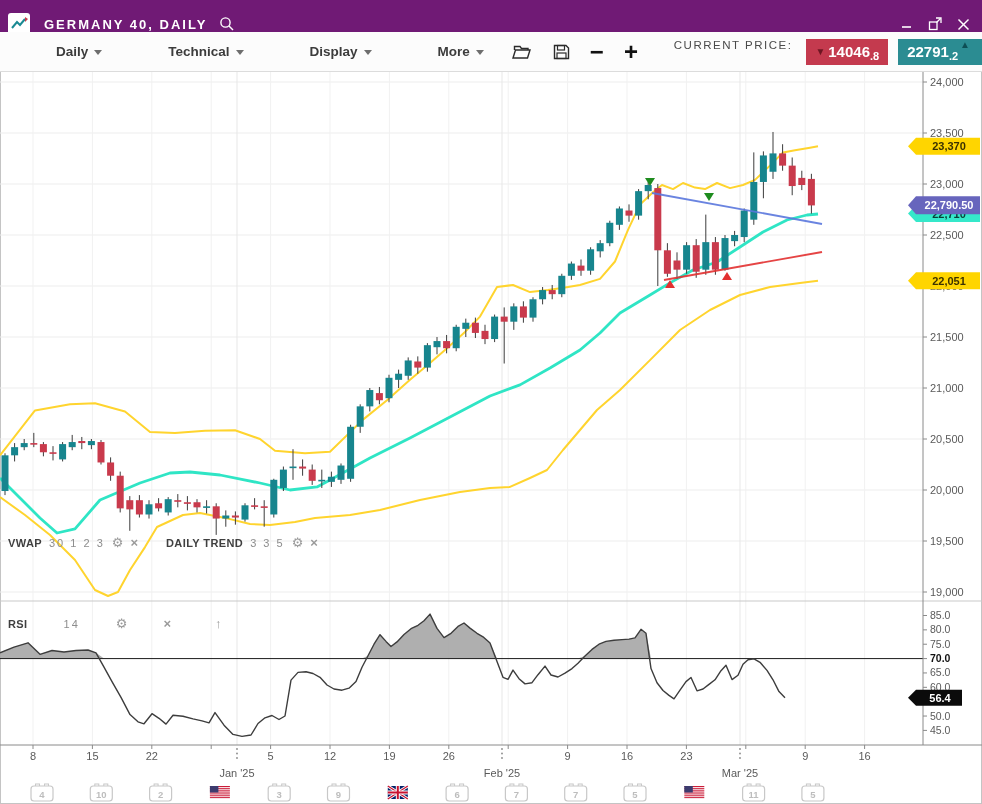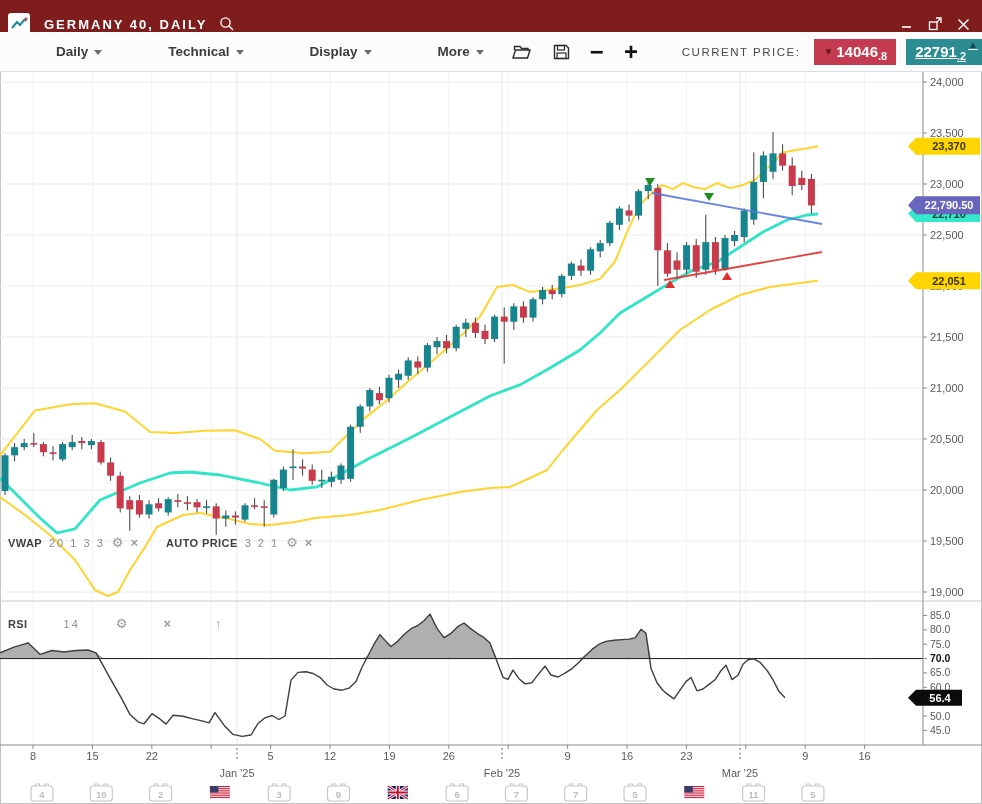--- a/index.html
+++ b/index.html
@@ -1,45 +1,45 @@
 <!DOCTYPE html>
 <html><head>
 <meta charset="utf-8">
 <style>
   html,body{margin:0;padding:0;background:#e8e8e8;}
   #app{position:relative;width:982px;height:804px;background:#fff;overflow:hidden;
        font-family:"Liberation Sans",sans-serif;box-shadow:inset 0 0 0 1px #c4c4c4;}
   
-  .titlebar{position:absolute;top:0;left:0;width:982px;height:48px;background:#7f1d1d;
+  .titlebar{position:absolute;top:0;left:0;width:982px;height:48px;background:#701a75;
             display:flex;align-items:center;z-index:10;}
   .appicon{width:22px;height:22px;background:#fff;border-radius:3px;margin-left:8px;
            display:flex;align-items:center;justify-content:center;}
   .wtitle{color:#fff;font-size:13px;letter-spacing:2px;font-weight:600;margin-left:14px;}
   .tsearch{margin-left:12px;display:flex;align-items:center;}
   .wctrl{display:flex;align-items:center;gap:6px;margin-left:auto;margin-right:8px;}
   .wbtn{width:22px;height:22px;display:flex;align-items:center;justify-content:center;
         color:#fff;font-size:13px;cursor:default;}
   
   .toolbar{position:absolute;top:32px;left:0;width:982px;height:39px;background:#fcfcfc;
            border-bottom:1px solid #dcdcdc;display:flex;align-items:center;z-index:10;}
   .menu{display:flex;align-items:center;font-size:13.5px;font-weight:700;color:#3c3c3c;
         margin-left:22px;cursor:default;padding-left:44px;}
   .menu:first-child{margin-left:12px;}
   .menu::after{content:"";width:0;height:0;border-left:4px solid transparent;
         border-right:4px solid transparent;border-top:5px solid #6e6e6e;margin-left:6px;margin-top:2px;}
   .tbicon{margin-left:22px;display:flex;align-items:center;cursor:default;}
   .zoomtxt{font-size:24px;font-weight:700;color:#111;line-height:20px;margin-left:20px;cursor:default;}
-  .cpwrap{margin-left:auto;display:flex;align-items:center;}
+  .cpwrap{margin-left:auto;display:flex;align-items:flex-start;}
   .cplabel{font-size:11.5px;letter-spacing:1.5px;color:#4a4a4a;margin-right:14px;}
   .badge{height:26px;display:flex;align-items:center;justify-content:center;color:#fff;
          font-weight:700;padding:0 9px;}
   .badge .big{font-size:15px;}
   .badge .small{font-size:11px;align-self:flex-end;padding-bottom:3px;}
   .badge-bid{background:#c43a4e;margin-right:10px;}
-  .badge-ask{background:#2b8c92;padding-right:4px;text-decoration:underline;}
+  .badge-ask{background:#2b8c92;padding-right:12px;}
   .bid-arrow{color:#6e1622;font-size:10px;margin-right:3px;line-height:10px;}
   .ask-arrow{color:#0d4f55;font-size:10px;margin-left:2px;transform:translateY(-7px);line-height:10px;}
   
   .legend{position:absolute;display:flex;align-items:center;gap:7px;z-index:5;font-size:11px;}
   .lg-name{font-weight:700;color:#3f3f3f;letter-spacing:.4px;}
   .lg-params{color:#8d8d8d;letter-spacing:2px;}
   .lg-ic{color:#9a9a9a;font-size:13px;line-height:13px;cursor:default;}
   .lg-x{font-weight:700;font-size:13px;}
   #chart{position:absolute;top:0;left:0;z-index:1;}
 </style>
@@ -505,26 +505,26 @@
       <div class="badge badge-ask">
         <span class="big">22791</span>
         <span class="small">.2</span>
         <span class="ask-arrow">▲</span>
       </div>
     </div>
   </div>
 
   <div class="legend" style="left:8px;top:536px;">
     <span class="lg-name">VWAP</span>
-    <span class="lg-params">20 1 3 3</span>
+    <span class="lg-params">30 1 2 3</span>
     <span class="lg-ic">⚙</span>
     <span class="lg-ic lg-x">×</span>
     <span style="width:14px"></span>
-    <span class="lg-name">AUTO PRICE</span>
-    <span class="lg-params">3 2 1</span>
+    <span class="lg-name">DAILY TREND</span>
+    <span class="lg-params">3 3 5</span>
     <span class="lg-ic">⚙</span>
     <span class="lg-ic lg-x">×</span>
   </div>
   <div class="legend" style="left:8px;top:617px;gap:36px;">
     <span class="lg-name">RSI</span>
     <span class="lg-params">14</span>
     <span class="lg-ic">⚙</span>
     <span class="lg-ic lg-x">×</span>
     <span class="lg-ic" style="margin-left:8px;">↑</span>
   </div>

